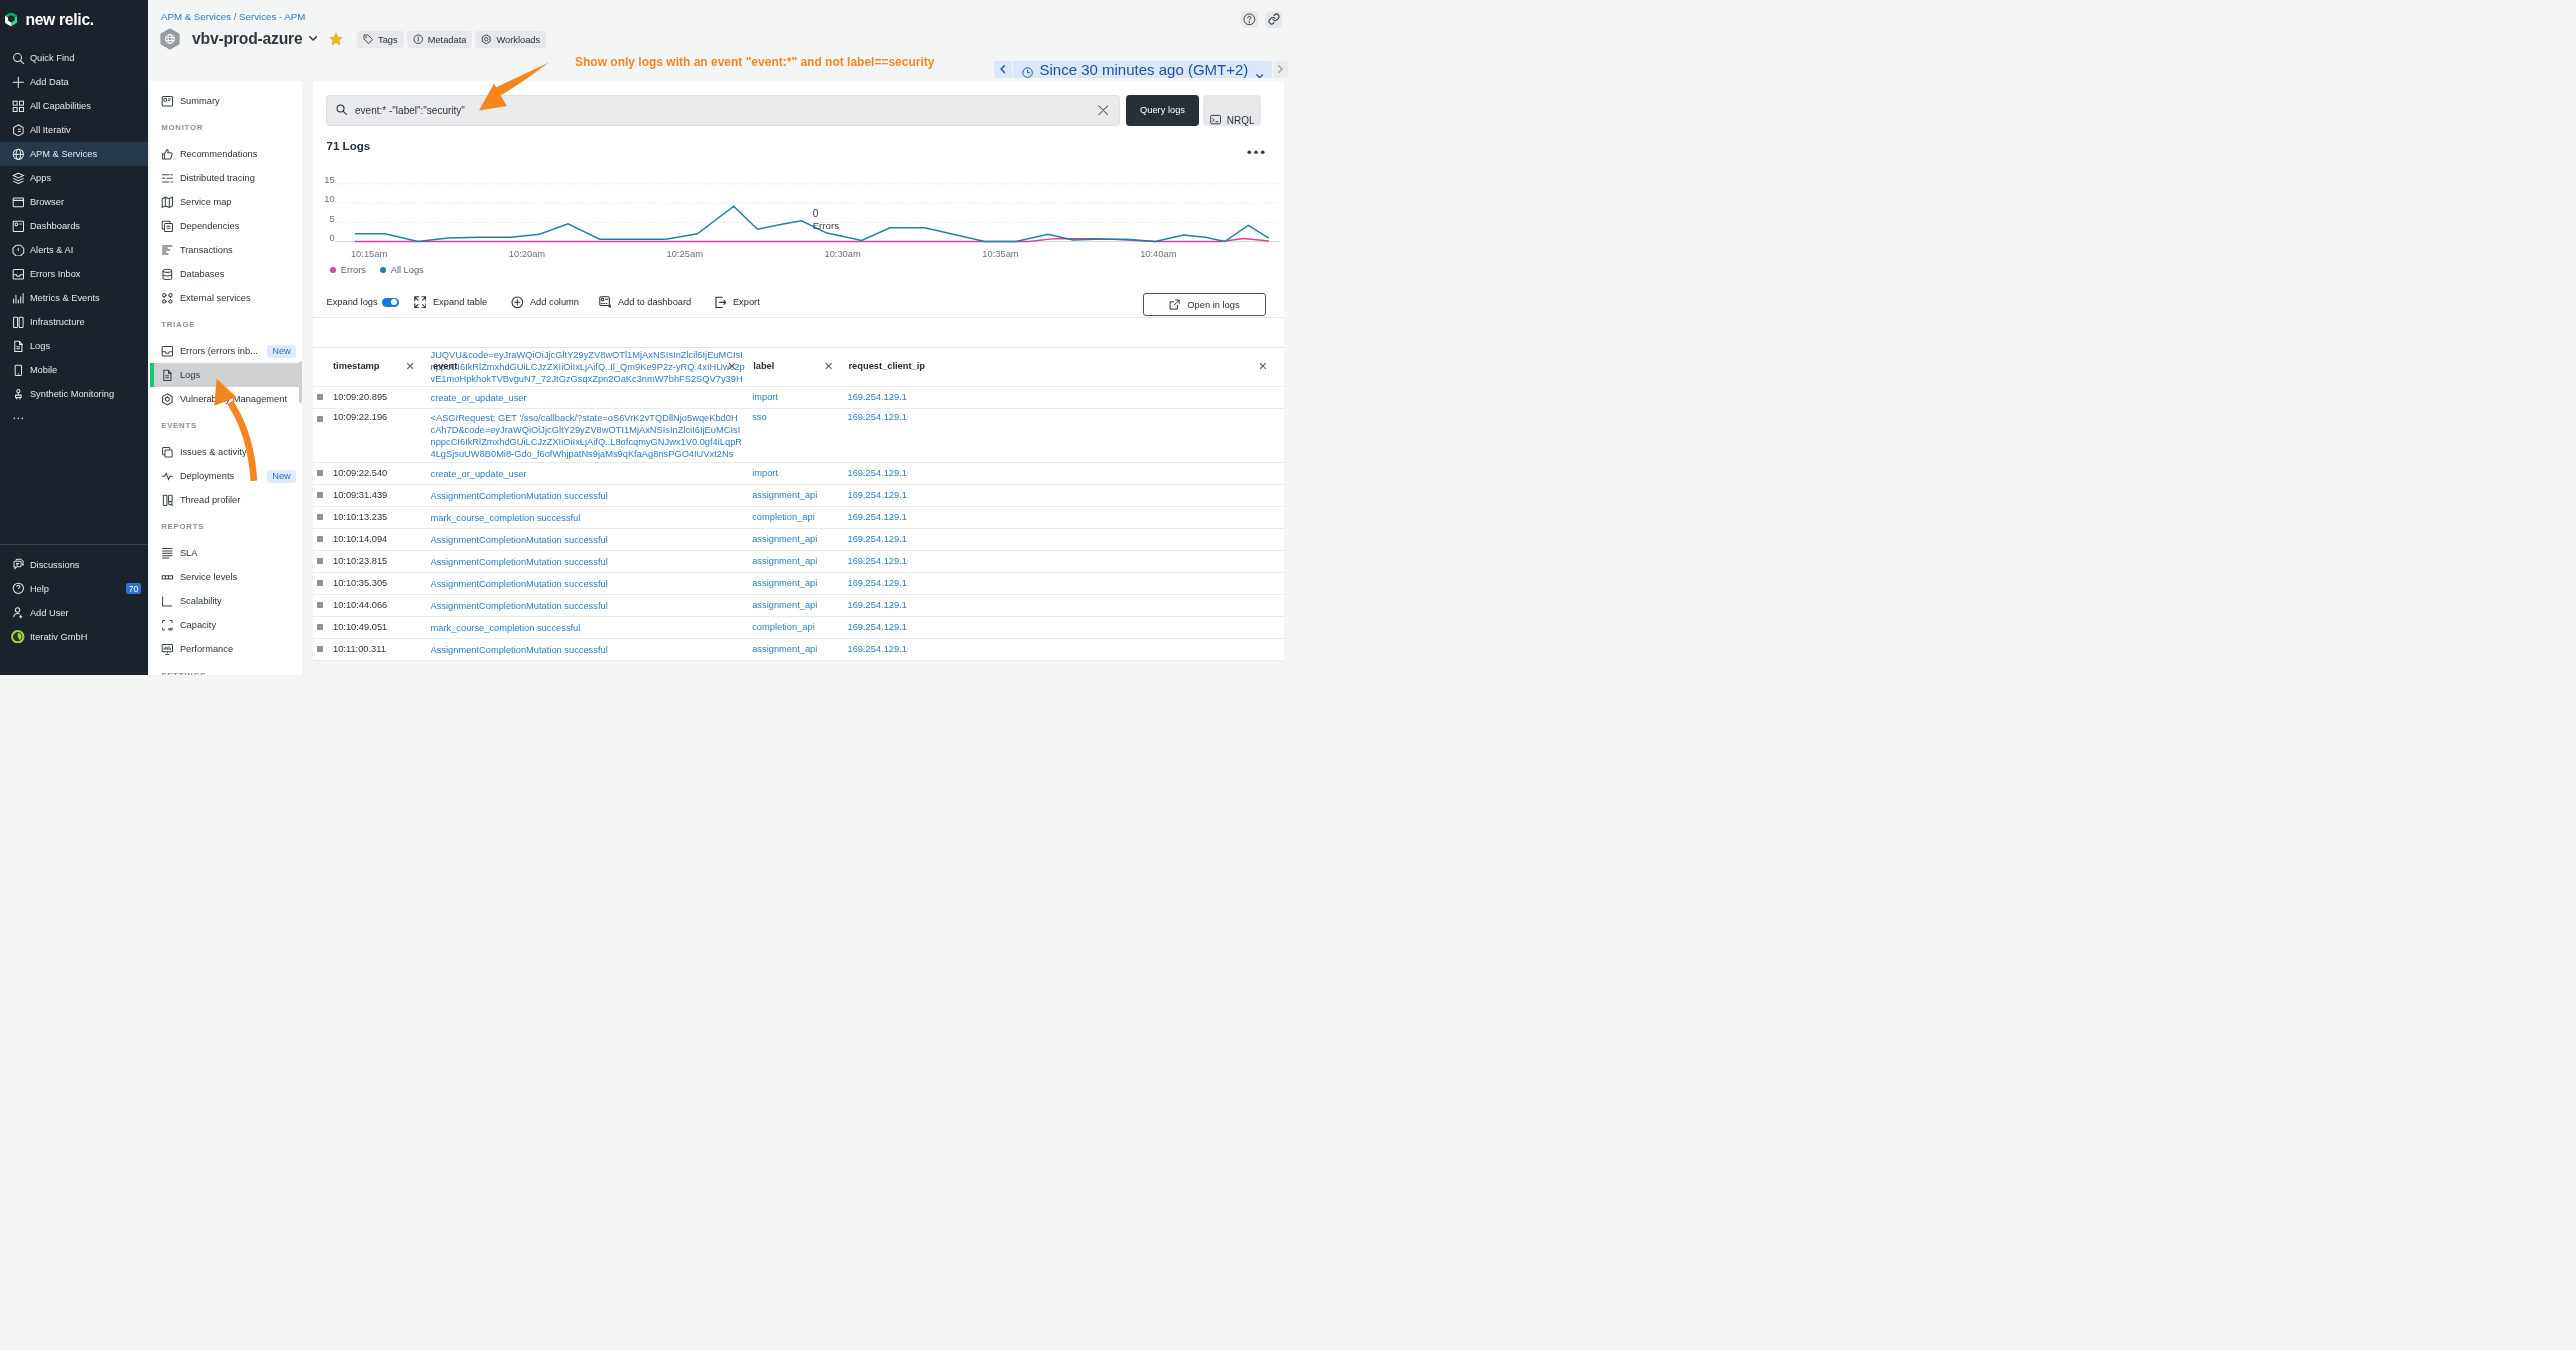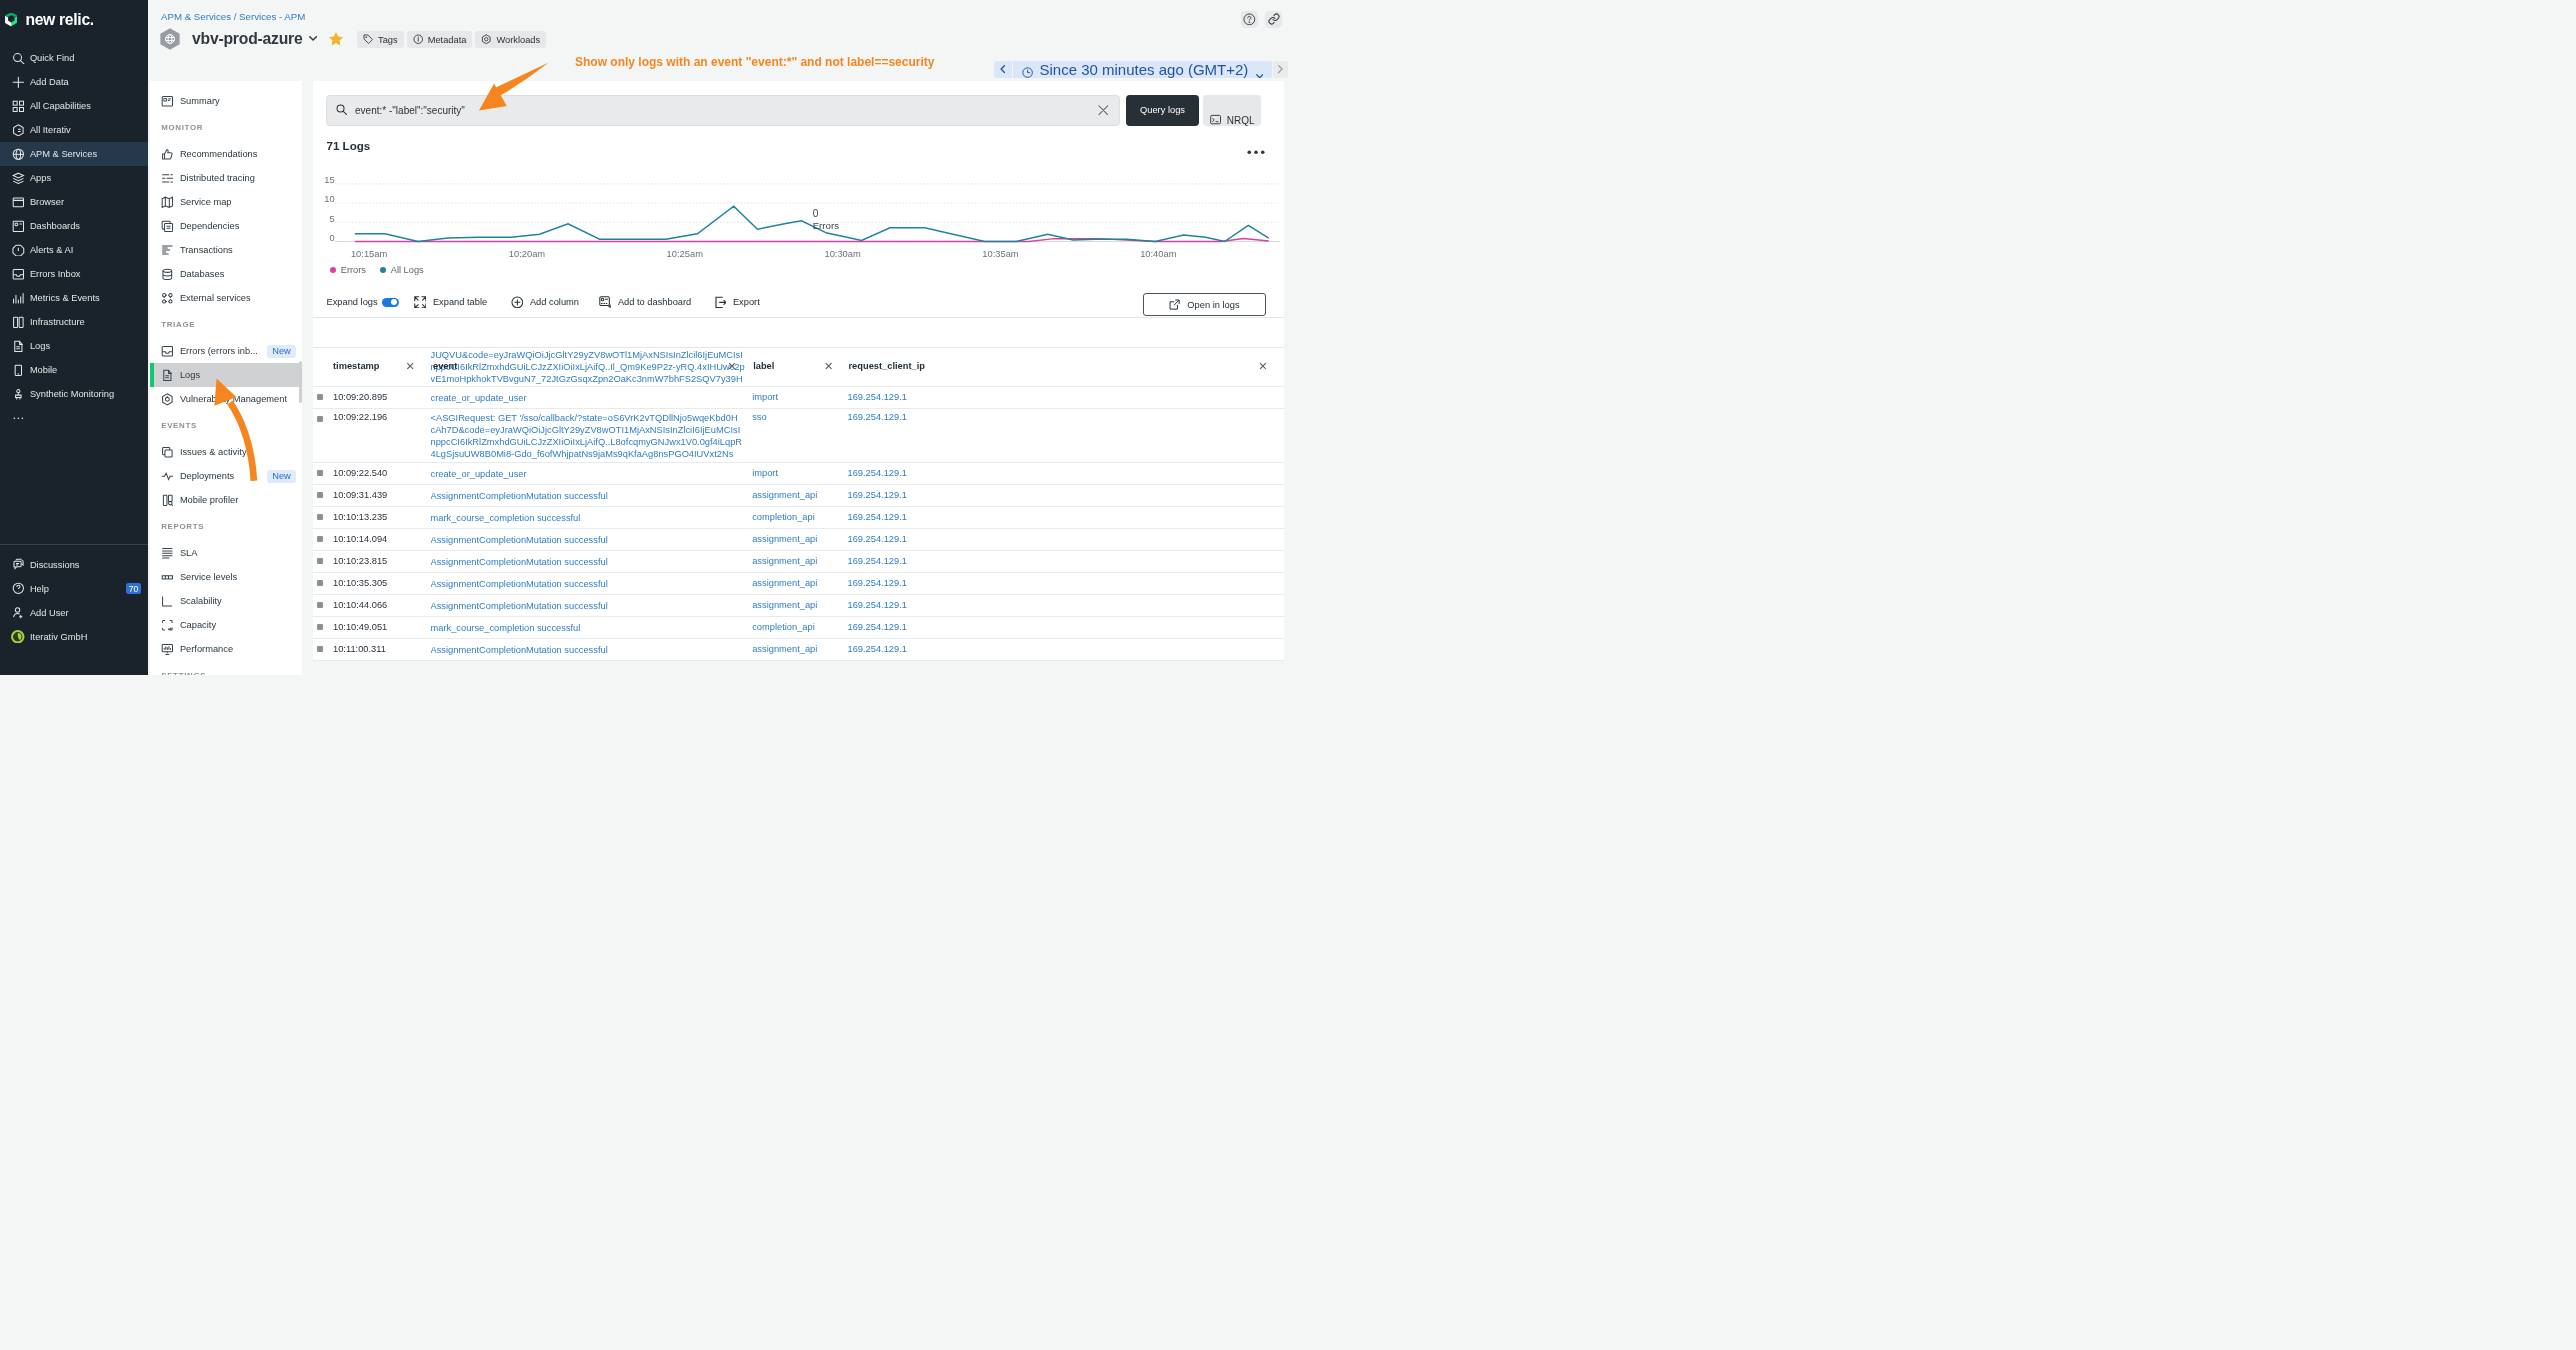--- a/index.html
+++ b/index.html
@@ -352,21 +352,21 @@
       <span>Deployments</span>
       <span class="newbadge">New</span>
     </div>
     <div class="nitem">
       <svg viewBox="0 0 16 16" fill="none" stroke="currentColor" stroke-width="1.3">
         <rect x="3" y="1.5" width="4.5" height="13" rx="0.8"></rect>
         <rect x="9.5" y="1.5" width="4.5" height="8" rx="0.8"></rect>
         <circle cx="11.7" cy="11.5" r="2.2"></circle>
         <path d="M13.2 13.2L15 15"></path>
       </svg>
-      <span>Mobile profiler</span>
+      <span>Thread profiler</span>
     </div>
     <div class="nhead">REPORTS</div>
     <div class="nitem">
       <svg viewBox="0 0 16 16" fill="none" stroke="currentColor" stroke-width="1.3">
         <path d="M2 2h12M2 5h12M2 8h12M2 11h12M2 14h8" stroke-linecap="round"></path>
       </svg>
       <span>SLA</span>
     </div>
     <div class="nitem">
       <svg viewBox="0 0 16 16" fill="none" stroke="currentColor" stroke-width="1.3">

